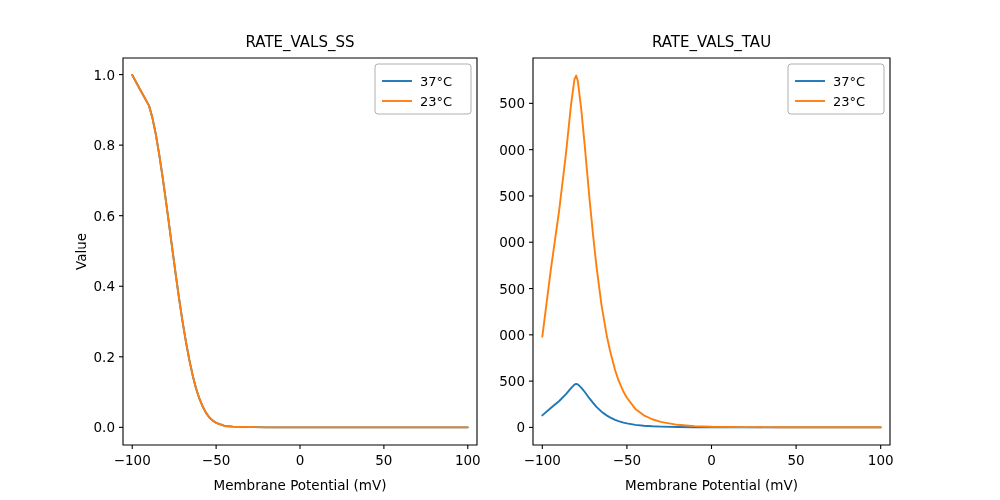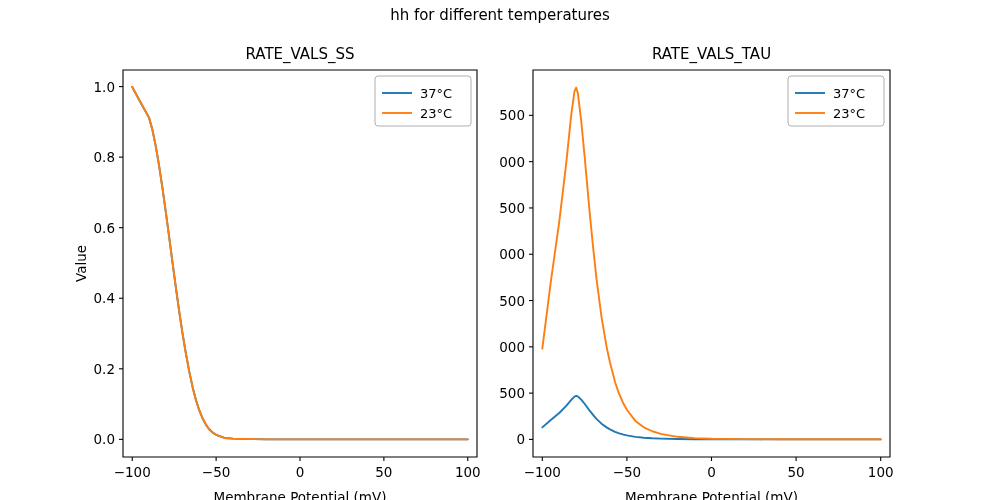--- a/index.html
+++ b/index.html
@@ -24,21 +24,21 @@
     position: absolute;
     top: 6px;
     left: 0;
     width: 1000px;
     text-align: center;
     font-size: 15px;
     color: #000000;
   }
   .panel {
     position: absolute;
-    top: 12px;
+    top: 0;
     height: 484px;
   }
   #panel-left  { left: 0px;   width: 500px; }
   #panel-right { left: 500px; width: 500px; text-decoration: underline; }
   .panel svg { display: block; }
   .axis-line {
     stroke: #000000;
     stroke-width: 1.1;
     fill: none;
   }
@@ -78,21 +78,20 @@
     font-family: "DejaVu Sans", sans-serif;
   }
   .legend-swatch {
     stroke-width: 1.9;
   }
 </style>
 </head>
 <body>
 
 <div id="figure">
-  <div class="suptitle">hh for different temperatures</div>
   <div class="panel" id="panel-left">
       <svg width="500" height="500" viewBox="0 0 500 500">
         <text x="300" y="47" text-anchor="middle" class="panel-title">RATE_VALS_SS</text>
         <path class="axis-line" d="M123 58 L477 58 L477 445 L123 445 Z"></path>
         <g>
           <line x1="132.22748815165878" y1="445" x2="132.22748815165878" y2="449" class="tick-line"></line>
           <text x="132.22748815165878" y="465" text-anchor="middle" class="tick-label">−100</text>
           <line x1="216.1137440758294" y1="445" x2="216.1137440758294" y2="449" class="tick-line"></line>
           <text x="216.1137440758294" y="465" text-anchor="middle" class="tick-label">−50</text>
           <line x1="300" y1="445" x2="300" y2="449" class="tick-line"></line>

